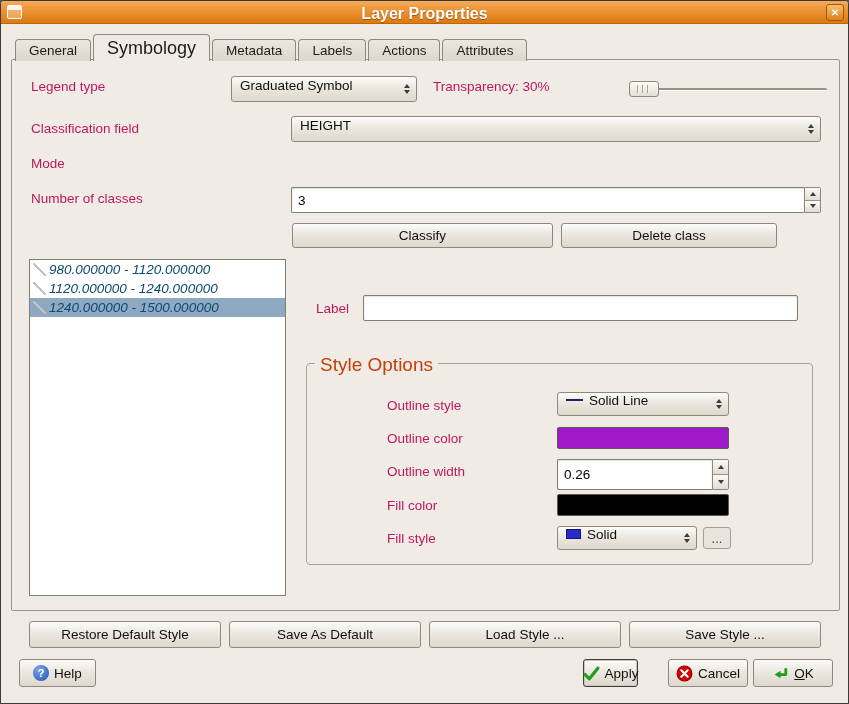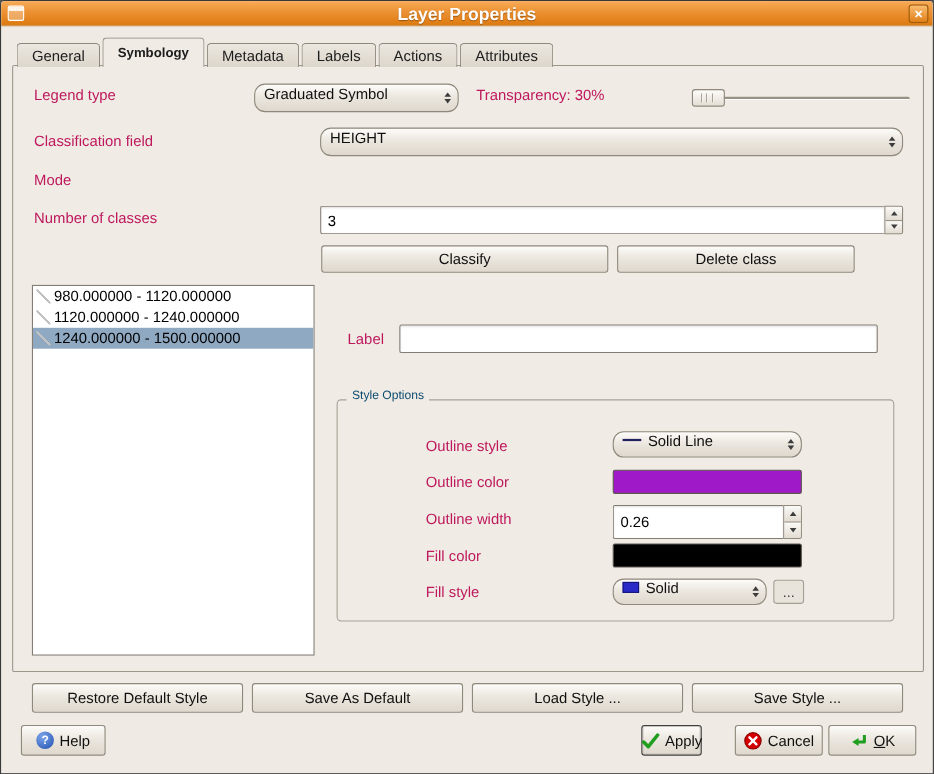--- a/index.html
+++ b/index.html
@@ -23,35 +23,35 @@
                background:linear-gradient(#f9bd72,#e08018); border:1px solid #9c5a08;
                border-radius:3px; color:#fff; font-size:10px; font-weight:bold;
                display:flex; align-items:center; justify-content:center; cursor:default; }
 
   
   .tabbar { position:absolute; left:14px; top:33px; height:27px; display:flex;
             align-items:flex-end; z-index:5; }
   .tab { height:22px; padding:0 13px; margin-right:2px; display:flex; align-items:center;
          font-size:13.5px; color:#1c1c1c; background:linear-gradient(#ece7df,#dcd6cb);
          border:1px solid #8f887c; border-bottom:none; border-radius:4px 4px 0 0; }
-  .tab.active { height:27px; background:#f0ece5; font-size:12px; position:relative; z-index:6;font-weight:bold; }
+  .tab.active { height:27px; background:#f0ece5; font-size:18px; position:relative; z-index:6; }
 
   .panel { position:absolute; left:10px; top:58px; width:829px; height:552px;
            background:#f0ece5; border:1px solid #9c968a; border-radius:2px; }
 
   
   .lbl { position:absolute; font-size:13.5px; color:#be185d; white-space:nowrap; }
   .btn { position:absolute; display:flex; align-items:center; justify-content:center;
          gap:5px; font-size:13.5px; color:#101010;
          background:linear-gradient(180deg,#fdfcfa 0%,#ece7df 45%,#ded8cd 100%);
          border:1px solid #8f887c; border-radius:3px; cursor:default; }
   .combo { position:absolute; display:flex; align-items:center; padding:0 22px 8px 8px;
            font-size:13.5px; color:#101010;
            background:linear-gradient(180deg,#fdfcfa 0%,#ece7df 45%,#ded8cd 100%);
-           border:1px solid #8f887c; border-radius:10px; }
+           border:1px solid #8f887c; border-radius:3px; }
   .combo-text { white-space:nowrap; overflow:hidden; }
   .updown { position:absolute; right:6px; top:50%; transform:translateY(-50%);
             display:flex; flex-direction:column; align-items:center; gap:2px; }
   .tu { width:0; height:0; border-left:3.5px solid transparent; border-right:3.5px solid transparent;
         border-bottom:4.5px solid #3c3c3c; }
   .td { width:0; height:0; border-left:3.5px solid transparent; border-right:3.5px solid transparent;
         border-top:4.5px solid #3c3c3c; }
 
   .textfield { position:absolute; background:#fff; border:1px solid #837d73; border-radius:2px;
                font-size:13.5px; font-family:"Liberation Sans", sans-serif; padding:0 6px;
@@ -75,29 +75,29 @@
   .slider-handle { position:absolute; left:0; top:0; width:30px; height:16px;
                    background:linear-gradient(#fdfcfa,#e4deD4); border:1px solid #8f887c;
                    border-radius:3px; }
   .slider-handle::before { content:""; position:absolute; left:7px; right:7px; top:3px; bottom:3px;
                    background:repeating-linear-gradient(90deg,#a9a396 0 1px,#f6f3ec 1px 2px,transparent 2px 5px); }
 
   
   .listbox { position:absolute; left:28px; top:258px; width:257px; height:337px;
              background:#fff; border:1px solid #837d73; overflow:hidden; }
   .list-item { height:19px; display:flex; align-items:center; padding:0 3px;
-               font-size:13.5px; color:#000000; white-space:pre; }
+               font-size:13.5px; color:#0c4a6e; white-space:pre;font-style:italic; }
   .sym { width:13px; height:13px; margin-right:3px; flex:none;
          background:linear-gradient(45deg,transparent 44%,#c2c2c2 44%,#c2c2c2 56%,transparent 56%); }
 
   
   .group { position:absolute; left:305px; top:362px; width:507px; height:202px;
            border:1px solid #a8a297; border-radius:4px; }
   .group-title { position:absolute; top:-10px; left:8px; padding:0 5px; background:#f0ece5;
-                 font-size:11px; color:#0c4a6e; white-space:nowrap; }
+                 font-size:19px; color:#c2410c; white-space:nowrap; }
   .color-swatch { position:absolute; border:1px solid #5c5850; border-radius:2px; }
 
   .glyph-line { width:17px; height:2px; background:#20205e; margin-right:6px; flex:none; }
   .glyph-fill { width:15px; height:10px; background:#2a2ac8; border:1px solid #14147a;
                 margin-right:6px; flex:none; }
 
   .more-btn { position:absolute; font-size:13px; color:#3c3c3c; background:#e9e4db;
               border:1px solid #a59f93; border-radius:3px; display:flex; align-items:center;
               justify-content:center; }
 

